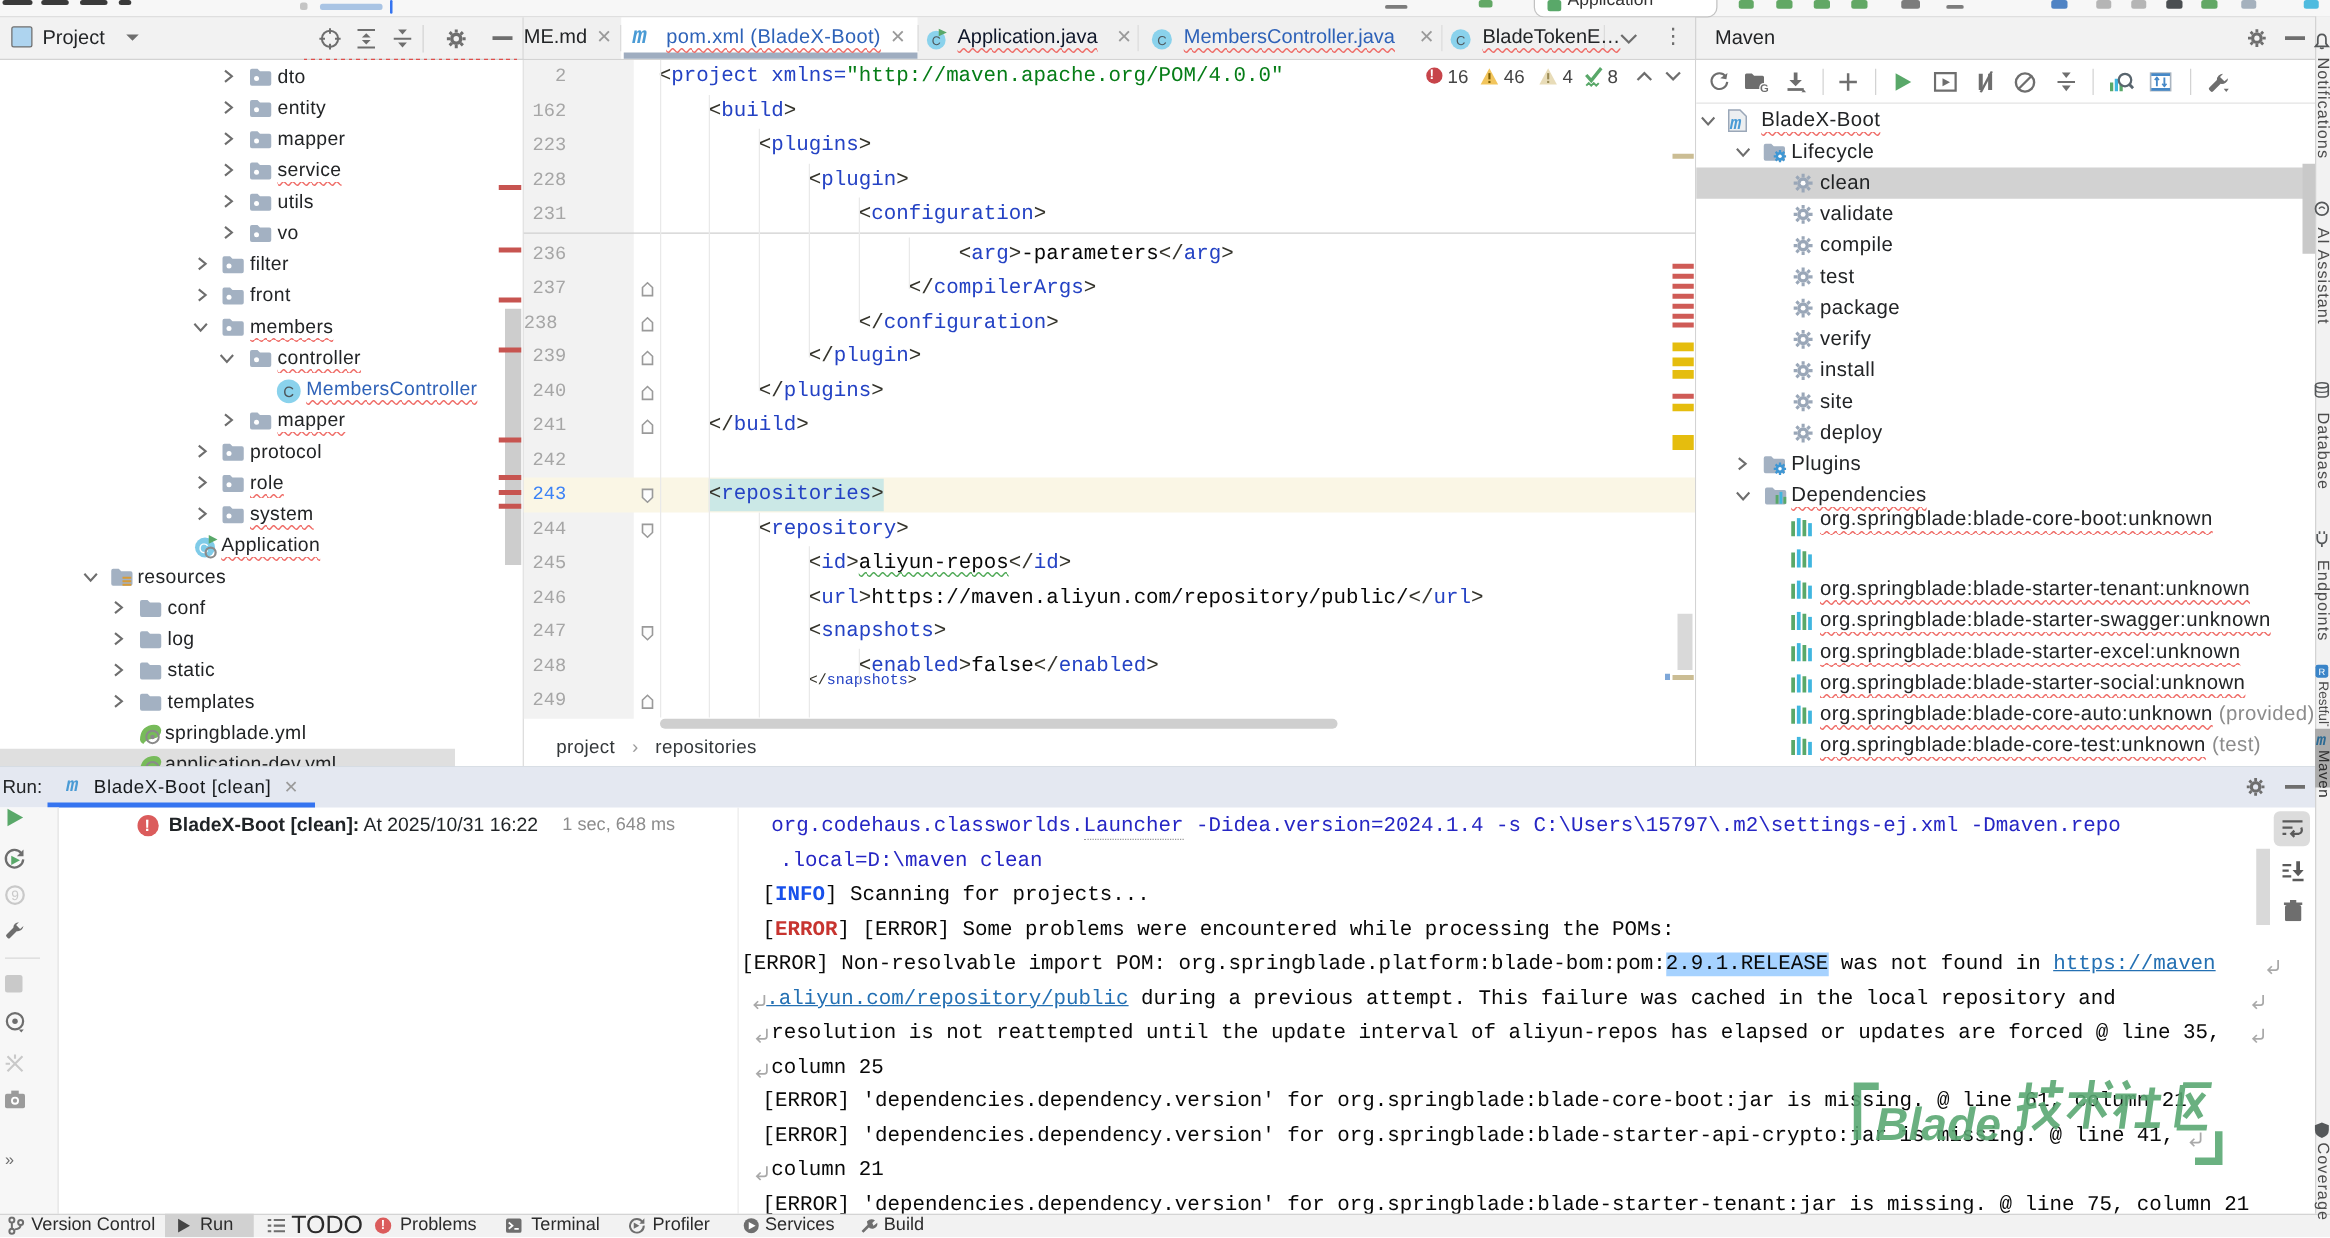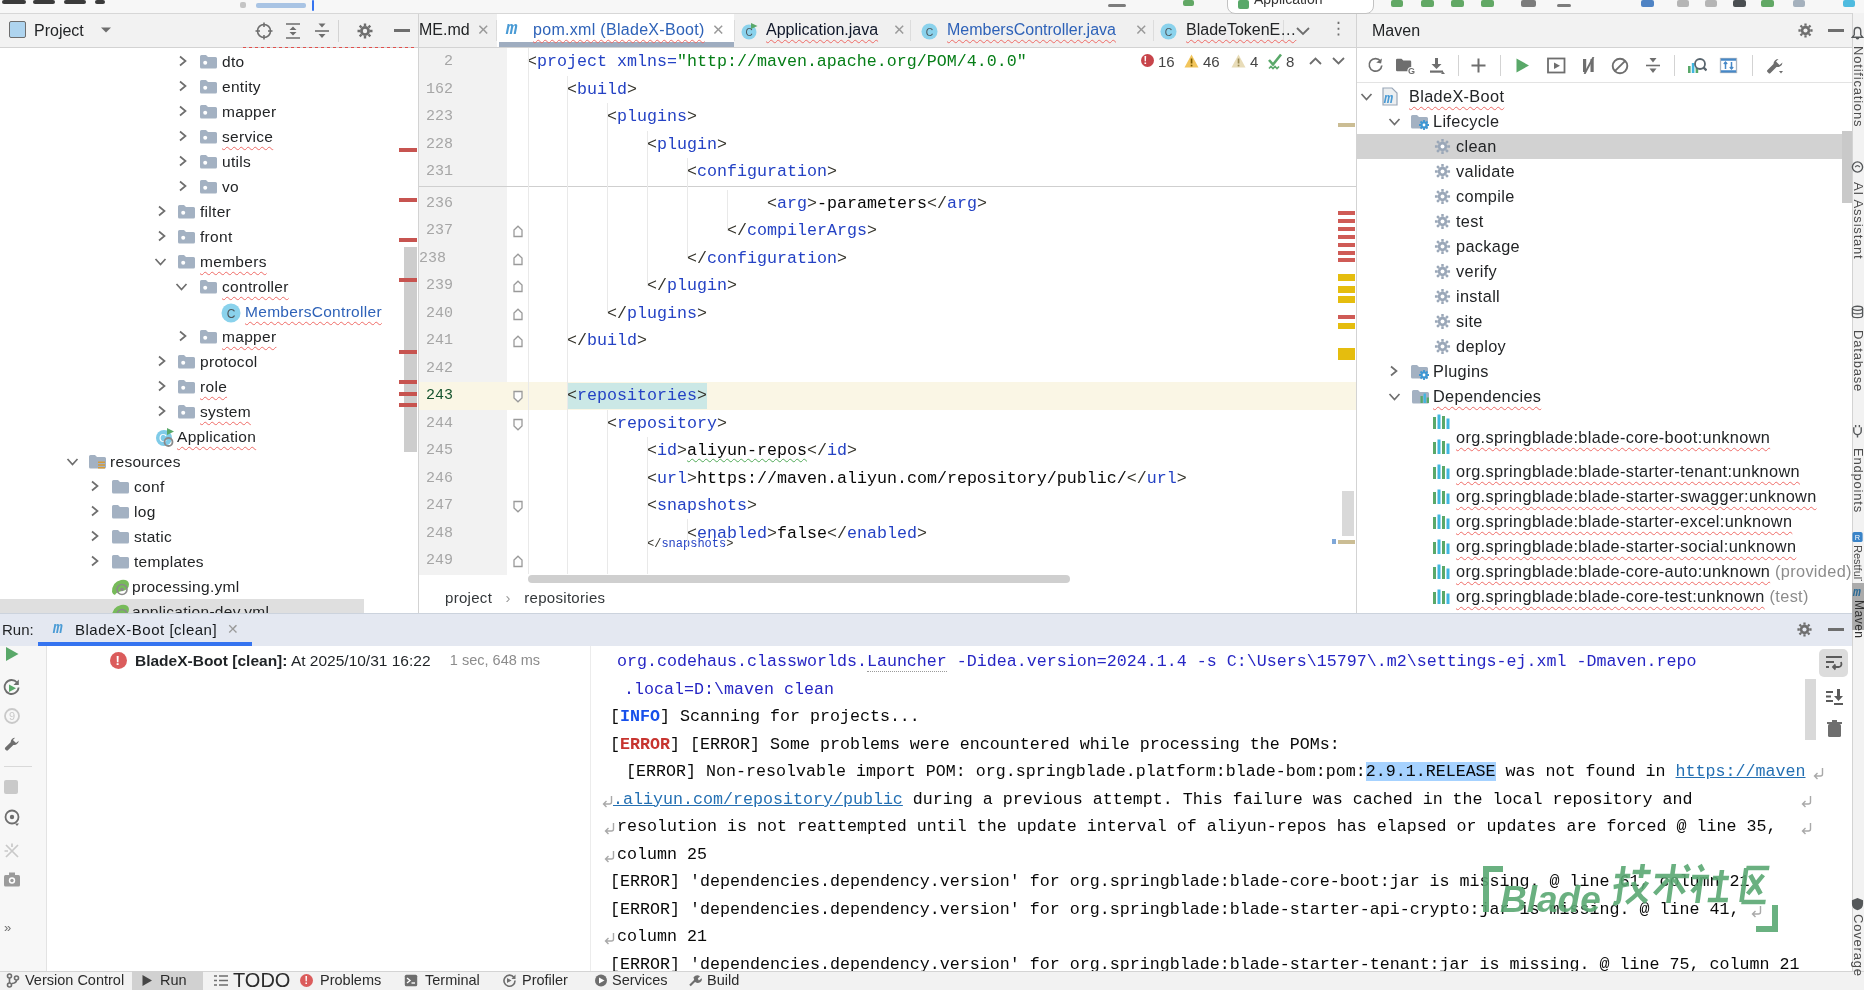--- a/index.html
+++ b/index.html
@@ -284,21 +284,21 @@
     </svg>
 <svg class="ab" style="left:111px;top:552.5px" width="19" height="17" viewBox="0 0 19 17">
       <path d="M1 3.5 Q1 2 2.5 2 L7 2 L9 4 L16.5 4 Q18 4 18 5.5 L18 14 Q18 15.5 16.5 15.5 L2.5 15.5 Q1 15.5 1 14 Z" fill="#a3b1c2"></path>
     </svg>
 <div class="row" style="left:134px;top:548.5px;color:#222426">templates</div>
 <svg class="ab" style="left:110px;top:577.5px" width="20" height="18" viewBox="0 0 20 18">
       <path d="M2 14 Q2 4 11 2 Q18 1 19 6 Q19 12 12 13 Q6 14 5 17 Q3 17 2 14 Z" fill="#77bb5a"></path>
       <circle cx="12" cy="11.5" r="5" fill="none" stroke="#8a8a8a" stroke-width="1.6"></circle>
       <circle cx="12" cy="11.5" r="1.8" fill="#8a8a8a"></circle>
     </svg>
-<div class="row" style="left:132px;top:573.5px;color:#222426">processing.yml</div>
+<div class="row" style="left:132px;top:573.5px;color:#222426">springblade.yml</div>
 <svg class="ab" style="left:110px;top:602.5px" width="20" height="18" viewBox="0 0 20 18">
       <path d="M2 14 Q2 4 11 2 Q18 1 19 6 Q19 12 12 13 Q6 14 5 17 Q3 17 2 14 Z" fill="#77bb5a"></path>
       <circle cx="12" cy="11.5" r="5" fill="none" stroke="#8a8a8a" stroke-width="1.6"></circle>
       <circle cx="12" cy="11.5" r="1.8" fill="#8a8a8a"></circle>
     </svg>
 <div class="row" style="left:132px;top:598.5px;color:#222426">application-dev.yml</div>
 <div class="ab" style="left:404px;top:247px;width:13px;height:205px;background:#cdcdcd"></div>
 <div class="ab" style="left:399px;top:148px;width:18px;height:3.5px;background:#c75450"></div>
 <div class="ab" style="left:399px;top:198px;width:18px;height:3.5px;background:#c75450"></div>
 <div class="ab" style="left:399px;top:238px;width:18px;height:3.5px;background:#c75450"></div>
@@ -343,21 +343,21 @@
       <path d="M2 5 L6 1.2 L10 5 L10 11.5 L2 11.5 Z" fill="#fdfdfd" stroke="#9a9a9a" stroke-width="1.3"></path>
     </svg>
 <div class="ab mono" style="left:607.0px;top:299.5px;font-size:16.6667px;line-height:27.5px;color:#080808"><span style="color:#34332b">&lt;/</span><span style="color:#2442c4">plugins</span><span style="color:#34332b">&gt;</span></div>
 <div class="ab mono" style="left:419px;top:327.0px;width:34px;text-align:right;font-size:15px;line-height:27.5px;color:#a6a6a6">241</div>
 <svg class="ab" style="left:512px;top:335.0px" width="12" height="13" viewBox="0 0 12 13">
       <path d="M2 5 L6 1.2 L10 5 L10 11.5 L2 11.5 Z" fill="#fdfdfd" stroke="#9a9a9a" stroke-width="1.3"></path>
     </svg>
 <div class="ab mono" style="left:567.0px;top:327.0px;font-size:16.6667px;line-height:27.5px;color:#080808"><span style="color:#34332b">&lt;/</span><span style="color:#2442c4">build</span><span style="color:#34332b">&gt;</span></div>
 <div class="ab mono" style="left:419px;top:354.5px;width:34px;text-align:right;font-size:15px;line-height:27.5px;color:#a6a6a6">242</div>
 <div class="ab mono" style="left:527.0px;top:354.5px;font-size:16.6667px;line-height:27.5px;color:#080808"></div>
-<div class="ab mono" style="left:419px;top:382.0px;width:34px;text-align:right;font-size:15px;line-height:27.5px;color:#14532d">243</div>
+<div class="ab mono" style="left:419px;top:382.0px;width:34px;text-align:right;font-size:15px;line-height:27.5px;color:#3b82f6">243</div>
 <svg class="ab" style="left:512px;top:390.0px" width="12" height="13" viewBox="0 0 12 13">
       <path d="M2 8 L6 11.8 L10 8 L10 1.5 L2 1.5 Z" fill="#fdfdfd" stroke="#9a9a9a" stroke-width="1.3"></path>
     </svg>
 <div class="ab mono" style="left:567.0px;top:382.0px;font-size:16.6667px;line-height:27.5px;color:#080808"><span style="color:#34332b">&lt;</span><span style="color:#2442c4">repositories</span><span style="color:#34332b">&gt;</span></div>
 <div class="ab mono" style="left:419px;top:409.5px;width:34px;text-align:right;font-size:15px;line-height:27.5px;color:#a6a6a6">244</div>
 <svg class="ab" style="left:512px;top:417.5px" width="12" height="13" viewBox="0 0 12 13">
       <path d="M2 8 L6 11.8 L10 8 L10 1.5 L2 1.5 Z" fill="#fdfdfd" stroke="#9a9a9a" stroke-width="1.3"></path>
     </svg>
 <div class="ab mono" style="left:607.0px;top:409.5px;font-size:16.6667px;line-height:27.5px;color:#080808"><span style="color:#34332b">&lt;</span><span style="color:#2442c4">repository</span><span style="color:#34332b">&gt;</span></div>
 <div class="ab mono" style="left:419px;top:437.0px;width:34px;text-align:right;font-size:15px;line-height:27.5px;color:#a6a6a6">245</div>
@@ -626,21 +626,21 @@
       <rect x="12.6" y="5.5" width="2.3" height="9.5" fill="#40b6e0"></rect>
       <rect x="15.7" y="9.5" width="2.3" height="5.5" fill="#59a869"></rect>
     </svg>
 <div class="mrow wavy" style="left:1433px;top:383.5px">Dependencies</div>
 <svg class="ab" style="left:1432px;top:413.5px" width="18" height="16" viewBox="0 0 18 16">
       <rect x="1" y="3" width="3" height="12" fill="#59a869"></rect>
       <rect x="5.5" y="0.5" width="3" height="14.5" fill="#40b6e0"></rect>
       <rect x="10" y="2" width="3" height="13" fill="#59a869"></rect>
       <rect x="14.5" y="4.5" width="3" height="10.5" fill="#40b6e0"></rect>
     </svg>
-<div class="mrow wavy" style="left:1456px;top:425px">org.springblade:blade-core-boot:unknown</div>
+<div class="mrow wavy" style="left:1456px;top:403px">org.springblade:blade-core-boot:unknown</div>
 <svg class="ab" style="left:1432px;top:438.5px" width="18" height="16" viewBox="0 0 18 16">
       <rect x="1" y="3" width="3" height="12" fill="#59a869"></rect>
       <rect x="5.5" y="0.5" width="3" height="14.5" fill="#40b6e0"></rect>
       <rect x="10" y="2" width="3" height="13" fill="#59a869"></rect>
       <rect x="14.5" y="4.5" width="3" height="10.5" fill="#40b6e0"></rect>
     </svg>
 <svg class="ab" style="left:1432px;top:463.5px" width="18" height="16" viewBox="0 0 18 16">
       <rect x="1" y="3" width="3" height="12" fill="#59a869"></rect>
       <rect x="5.5" y="0.5" width="3" height="14.5" fill="#40b6e0"></rect>
       <rect x="10" y="2" width="3" height="13" fill="#59a869"></rect>
@@ -738,21 +738,21 @@
 <div class="ab" style="left:4px;top:920px;font-size:13px;color:#6e6e6e;letter-spacing:1px">»</div>
 <div class="ab" style="left:110px;top:652px;width:17px;height:17px;background:#db5c5c;border-radius:50%"></div>
 <div class="ab" style="left:115.5px;top:654px;width:6px;height:13px;color:#fff;font-size:13px;font-weight:bold;line-height:13px">!</div>
 <div class="ab" style="left:135px;top:648px;height:25px;line-height:25px;font-size:15.5px;color:#1f2326"><b>BladeX-Boot [clean]:</b> At 2025/10/31 16:22</div>
 <div class="ab" style="left:403px;top:648px;width:184px;height:25px;line-height:25px;font-size:14.5px;color:#8c8c8c;text-align:center">1 sec, 648 ms</div>
 <div class="ab" style="left:590px;top:646px;width:1px;height:325px;background:#ececec"></div>
 <div class="ab mono" style="left:617px;top:648.2px;font-size:16.6667px;line-height:27.5px;color:#080808"><span style="color:#2626c4">org.codehaus.classworlds.<span style="border-bottom:1.5px dotted #9a9a9a">Launcher</span> -Didea.version=2024.1.4 -s C:\Users\15797\.m2\settings-ej.xml -Dmaven.repo</span></div>
 <div class="ab mono" style="left:624px;top:675.7px;font-size:16.6667px;line-height:27.5px;color:#080808"><span style="color:#2626c4">.local=D:\maven clean</span></div>
 <div class="ab mono" style="left:610px;top:730.7px;font-size:16.6667px;line-height:27.5px;color:#080808">[<span style="color:#c7342f;font-weight:bold">ERROR</span>] [ERROR] Some problems were encountered while processing the POMs:</div>
 <div class="ab mono" style="left:610px;top:703.2px;font-size:16.6667px;line-height:27.5px;color:#080808">[<span style="color:#1750eb;font-weight:bold">INFO</span>] Scanning for projects...</div>
-<div class="ab mono" style="left:626px;top:758.2px;font-size:16.6667px;line-height:27.5px;color:#080808">[ERROR] Non-resolvable import POM: org.springblade.platform:blade-bom:pom:<span style="background:#a6d2ff">2.9.1.RELEASE</span> was not found in <span style="color:#2470b3;text-decoration:underline">https://maven</span></div>
+<div class="ab mono" style="left:593px;top:758.2px;font-size:16.6667px;line-height:27.5px;color:#080808">[ERROR] Non-resolvable import POM: org.springblade.platform:blade-bom:pom:<span style="background:#a6d2ff">2.9.1.RELEASE</span> was not found in <span style="color:#2470b3;text-decoration:underline">https://maven</span></div>
 <svg class="ab" style="left:1812px;top:767.2px" width="13" height="13" viewBox="0 0 13 13">
       <path d="M10.5 1 L10.5 7 Q10.5 9 8.5 9 L3 9 M5.5 6 L2.5 9 L5.5 12" stroke="#a9a9a9" stroke-width="1.4" fill="none"></path>
     </svg>
 <div class="ab mono" style="left:613px;top:785.7px;font-size:16.6667px;line-height:27.5px;color:#080808"><span style="color:#2470b3;text-decoration:underline">.aliyun.com/repository/public</span> during a previous attempt. This failure was cached in the local repository and</div>
 <svg class="ab" style="left:601px;top:794.7px" width="13" height="13" viewBox="0 0 13 13">
       <path d="M10.5 1 L10.5 7 Q10.5 9 8.5 9 L3 9 M5.5 6 L2.5 9 L5.5 12" stroke="#a9a9a9" stroke-width="1.4" fill="none"></path>
     </svg>
 <svg class="ab" style="left:1800px;top:794.7px" width="13" height="13" viewBox="0 0 13 13">
       <path d="M10.5 1 L10.5 7 Q10.5 9 8.5 9 L3 9 M5.5 6 L2.5 9 L5.5 12" stroke="#a9a9a9" stroke-width="1.4" fill="none"></path>
     </svg>

